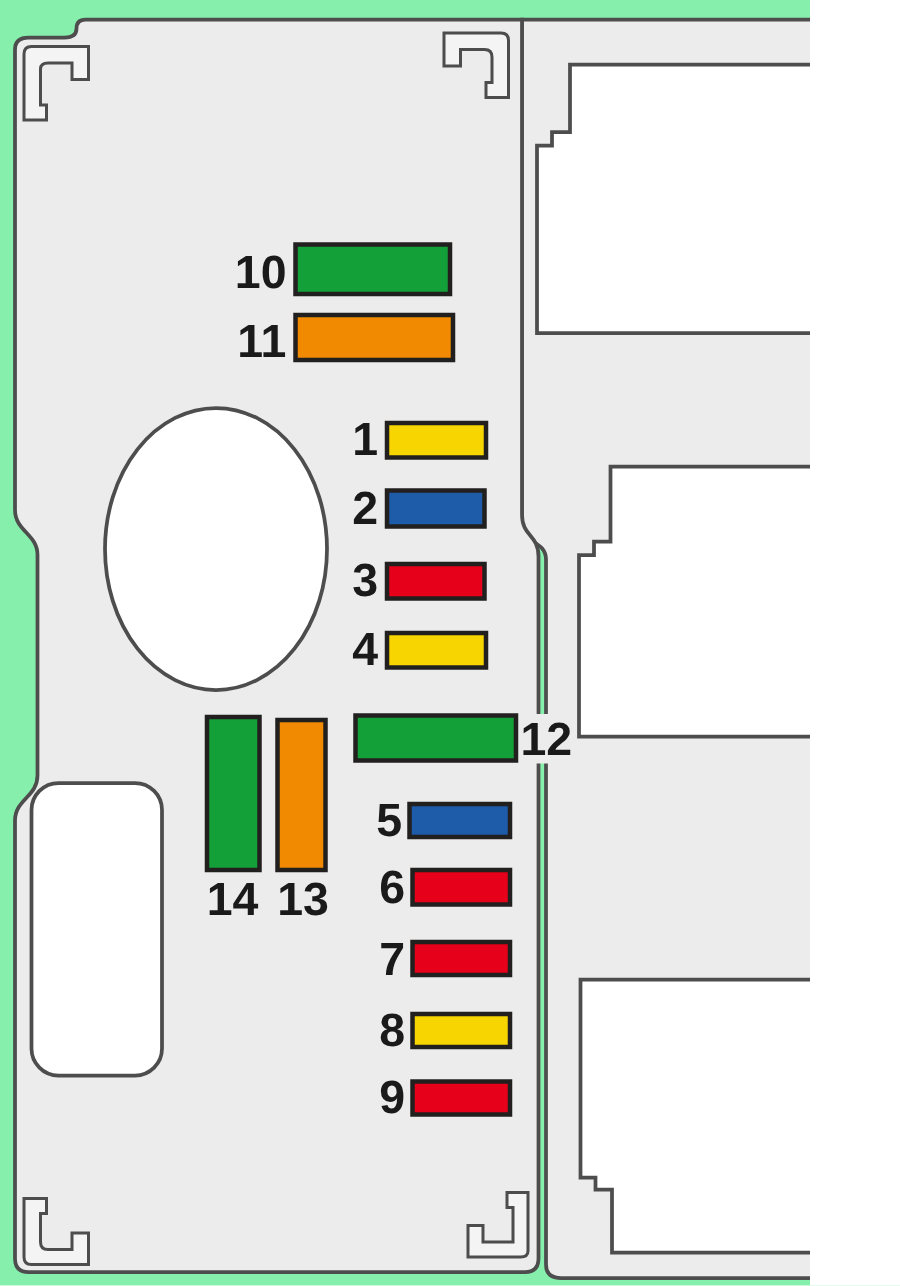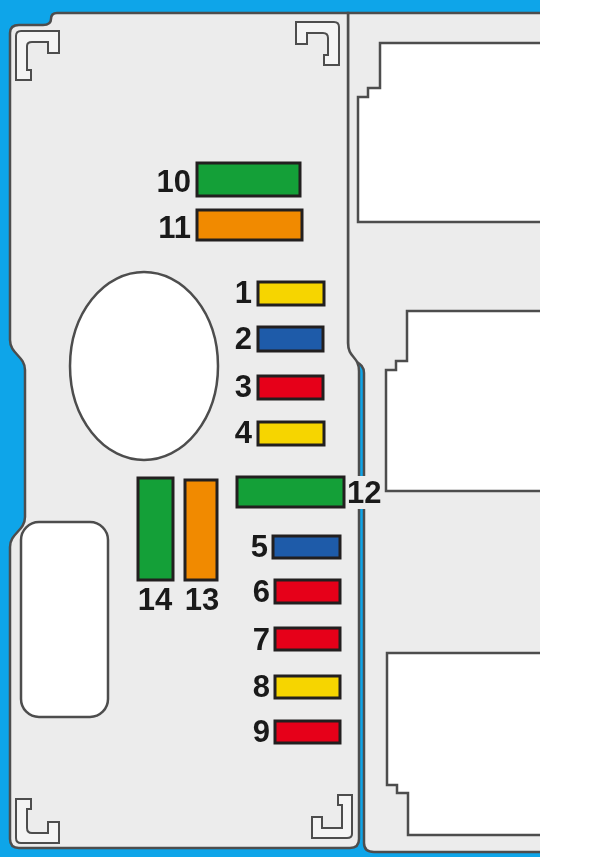--- a/index.html
+++ b/index.html
@@ -1,16 +1,16 @@
 <!DOCTYPE html>
 <html><head>
 <meta charset="utf-8">
 <style>
   html,body{margin:0;padding:0;background:#ffffff;}
-  .stage{position:relative;width:540px;height:857px;background:#0ea5e9;overflow:hidden;
+  .stage{position:relative;width:540px;height:857px;background:#86efac;overflow:hidden;
          font-family:"Liberation Sans", sans-serif;}
   svg{display:block;}
   .fuse-label{font-family:"Liberation Sans", sans-serif;font-weight:bold;font-size:31px;}
 </style>
 </head>
 <body>
 
 <div class="stage">
 <svg width="600" height="857" viewBox="0 0 600 857">
 

